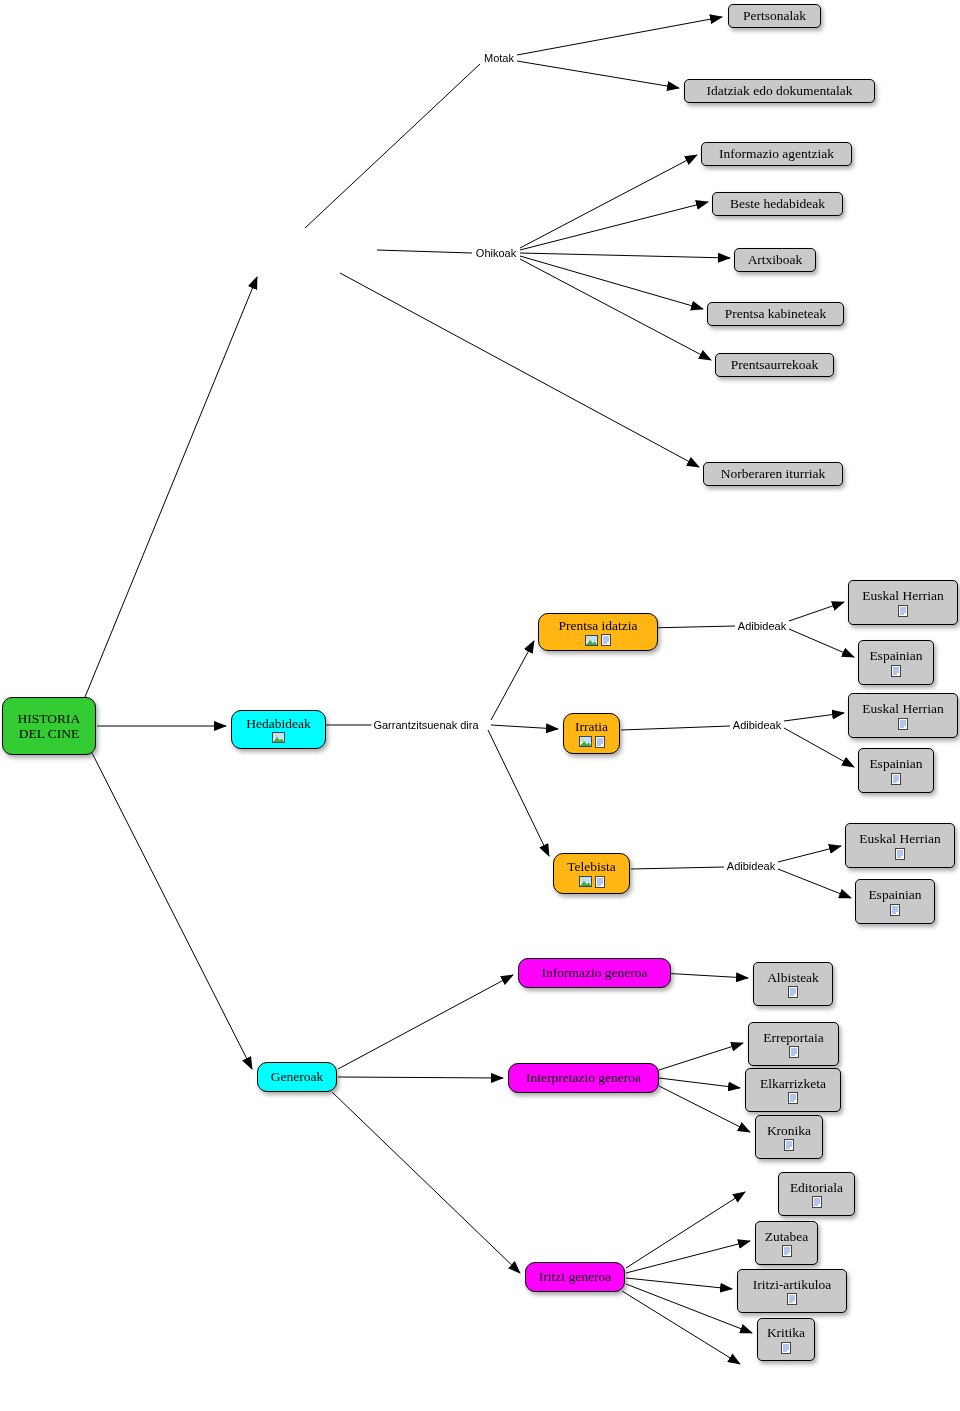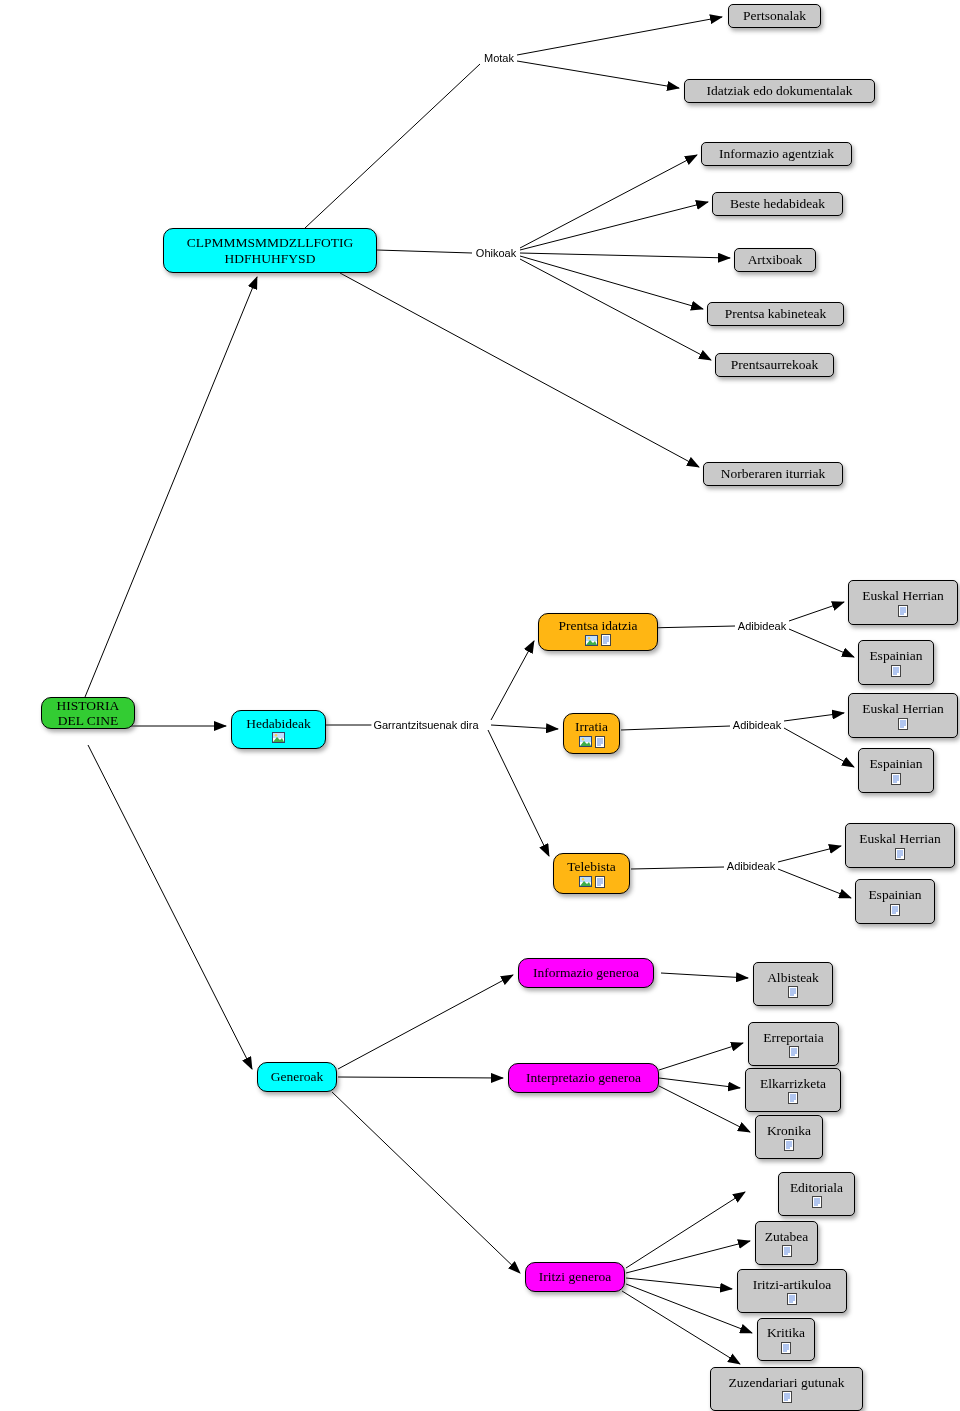--- a/index.html
+++ b/index.html
@@ -66,27 +66,24 @@
       <line x1="659" y1="1070" x2="743" y2="1043" class="edge" marker-end="url(#arrow)"></line>
       <line x1="659" y1="1078" x2="740" y2="1088" class="edge" marker-end="url(#arrow)"></line>
       <line x1="659" y1="1086" x2="750" y2="1132" class="edge" marker-end="url(#arrow)"></line>
       <line x1="626" y1="1268" x2="745" y2="1192" class="edge" marker-end="url(#arrow)"></line>
       <line x1="626" y1="1273" x2="750" y2="1241" class="edge" marker-end="url(#arrow)"></line>
       <line x1="626" y1="1278" x2="732" y2="1289" class="edge" marker-end="url(#arrow)"></line>
       <line x1="626" y1="1284" x2="752" y2="1333" class="edge" marker-end="url(#arrow)"></line>
       <line x1="622" y1="1291" x2="740" y2="1364" class="edge" marker-end="url(#arrow)"></line>
     </svg>
 
-  <div class="node green" style="left:2px;top:697px;width:94px;height:32px;margin-left:39px;">
+  <div class="node green" style="left:2px;top:697px;width:94px;height:58px;">
     <span class="lbl wrap">HISTORIA DEL CINE</span>
   </div>
 
-  <div class="node cyan" style="left:163px;top:228px;width:214px;height:45px;">
-    <span class="lbl wrap">CLPMMMSMMDZLLFOTIG HDFHUHFYSD</span>
-  </div>
 
   <div class="node cyan" style="left:231px;top:710px;width:95px;height:39px;">
     <span class="lbl">Hedabideak</span>
     <span class="icons">
       <svg width="13" height="11" viewBox="0 0 13 11">
         <rect x="0.5" y="0.5" width="12" height="10" fill="#ffffff" stroke="#334466"></rect>
         <rect x="1" y="1" width="11" height="5" fill="#bfe0ff"></rect>
         <circle cx="4" cy="3.2" r="1.2" fill="#ffd24a"></circle>
         <path d="M1 10 L5 5 L8 8 L10 6 L12 10 Z" fill="#3fae49"></path>
       </svg>
@@ -245,21 +242,21 @@
       <svg width="10" height="12" viewBox="0 0 10 12">
         <rect x="0.5" y="0.5" width="9" height="11" fill="#ffffff" stroke="#444444"></rect>
         <line x1="2" y1="3" x2="8" y2="3" stroke="#3a6fd8" stroke-width="0.8"></line>
         <line x1="2" y1="5" x2="8" y2="5" stroke="#3a6fd8" stroke-width="0.8"></line>
         <line x1="2" y1="7" x2="8" y2="7" stroke="#3a6fd8" stroke-width="0.8"></line>
         <line x1="2" y1="9" x2="6" y2="9" stroke="#3a6fd8" stroke-width="0.8"></line>
       </svg>
     </span>
   </div>
 
-  <div class="node magenta" style="left:518px;top:958px;width:136px;height:30px;">
+  <div class="node magenta" style="left:518px;top:958px;width:153px;height:30px;">
     <span class="lbl">Informazio generoa</span>
   </div>
   <div class="node magenta" style="left:508px;top:1063px;width:151px;height:30px;">
     <span class="lbl">Interpretazio generoa</span>
   </div>
   <div class="node magenta" style="left:525px;top:1262px;width:100px;height:30px;">
     <span class="lbl">Iritzi generoa</span>
   </div>
 
   <div class="node gray" style="left:753px;top:962px;width:80px;height:44px;">
@@ -341,32 +338,20 @@
         <rect x="0.5" y="0.5" width="9" height="11" fill="#ffffff" stroke="#444444"></rect>
         <line x1="2" y1="3" x2="8" y2="3" stroke="#3a6fd8" stroke-width="0.8"></line>
         <line x1="2" y1="5" x2="8" y2="5" stroke="#3a6fd8" stroke-width="0.8"></line>
         <line x1="2" y1="7" x2="8" y2="7" stroke="#3a6fd8" stroke-width="0.8"></line>
         <line x1="2" y1="9" x2="6" y2="9" stroke="#3a6fd8" stroke-width="0.8"></line>
       </svg>
     </span>
   </div>
   <div class="node gray" style="left:757px;top:1318px;width:58px;height:43px;">
     <span class="lbl">Kritika</span>
-    <span class="icons">
-      <svg width="10" height="12" viewBox="0 0 10 12">
-        <rect x="0.5" y="0.5" width="9" height="11" fill="#ffffff" stroke="#444444"></rect>
-        <line x1="2" y1="3" x2="8" y2="3" stroke="#3a6fd8" stroke-width="0.8"></line>
-        <line x1="2" y1="5" x2="8" y2="5" stroke="#3a6fd8" stroke-width="0.8"></line>
-        <line x1="2" y1="7" x2="8" y2="7" stroke="#3a6fd8" stroke-width="0.8"></line>
-        <line x1="2" y1="9" x2="6" y2="9" stroke="#3a6fd8" stroke-width="0.8"></line>
-      </svg>
-    </span>
-  </div>
-  <div class="node gray" style="left:710px;top:1367px;width:153px;height:44px;">
-    <span class="lbl">Zuzendariari gutunak</span>
     <span class="icons">
       <svg width="10" height="12" viewBox="0 0 10 12">
         <rect x="0.5" y="0.5" width="9" height="11" fill="#ffffff" stroke="#444444"></rect>
         <line x1="2" y1="3" x2="8" y2="3" stroke="#3a6fd8" stroke-width="0.8"></line>
         <line x1="2" y1="5" x2="8" y2="5" stroke="#3a6fd8" stroke-width="0.8"></line>
         <line x1="2" y1="7" x2="8" y2="7" stroke="#3a6fd8" stroke-width="0.8"></line>
         <line x1="2" y1="9" x2="6" y2="9" stroke="#3a6fd8" stroke-width="0.8"></line>
       </svg>
     </span>
   </div>

